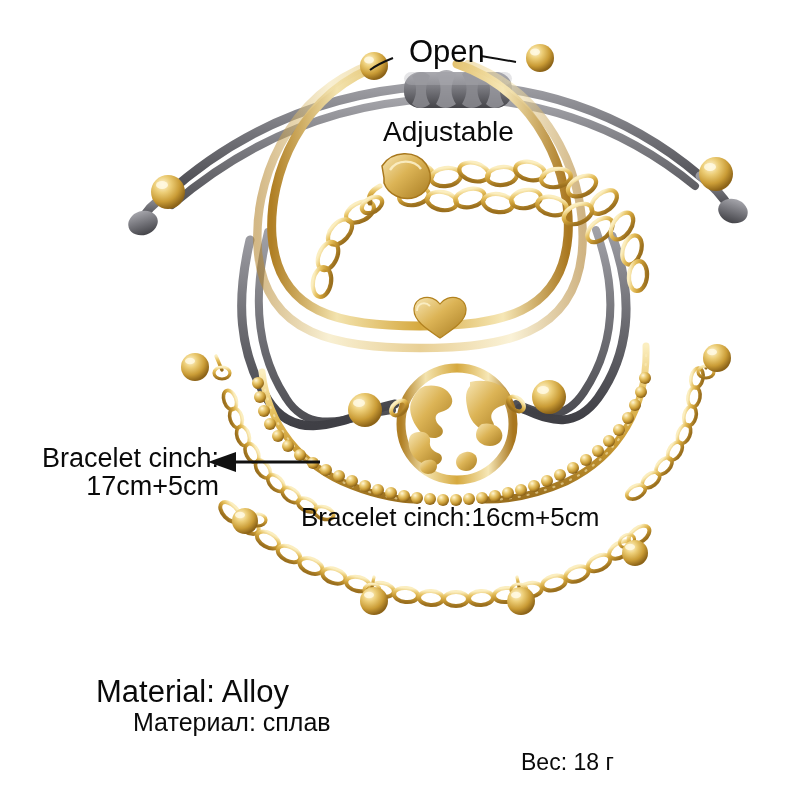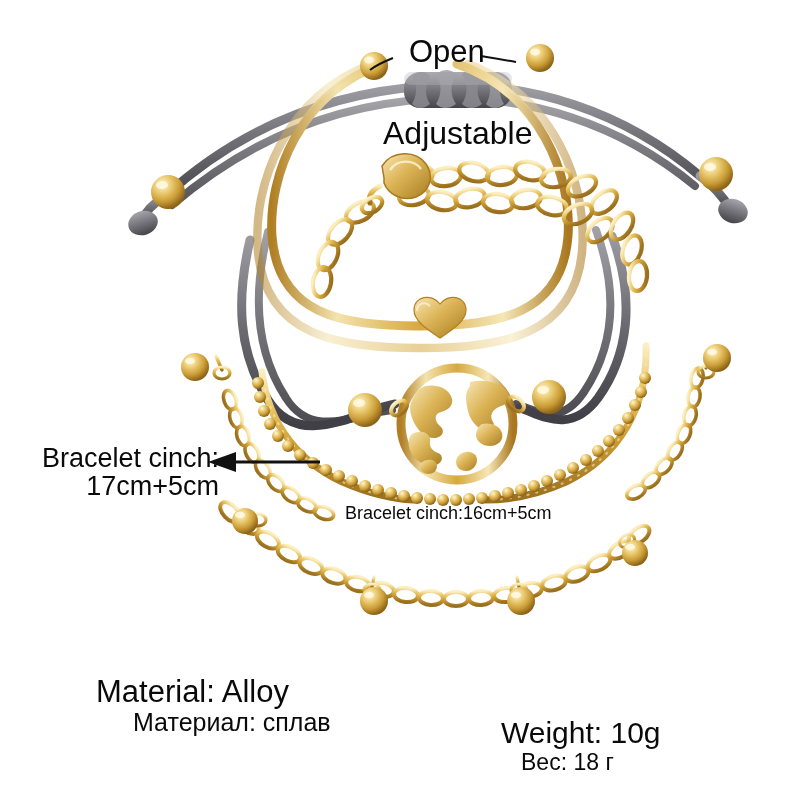--- a/index.html
+++ b/index.html
@@ -14,23 +14,23 @@
   svg.layer{position:absolute;left:0;top:0;width:800px;height:800px;}
   .lbl{
     position:absolute;
     color:#0a0a0a;
     white-space:pre;
     line-height:1.05;
     font-family:"Liberation Sans", sans-serif;
     text-align:right;
   }
   #lbl-open{left:409px;top:36px;font-size:31px;}
-  #lbl-adjustable{left:383px;top:117px;font-size:32px;}
+  #lbl-adjustable{left:383px;top:117px;font-size:28px;}
   #lbl-cinch17{left:33px;top:444px;font-size:27px;width:186px;}
-  #lbl-cinch16{left:301px;top:504px;font-size:18px;margin-left:44px;}
+  #lbl-cinch16{left:301px;top:504px;font-size:26px;}
   #lbl-material{left:96px;top:676px;font-size:31px;}
   #lbl-material-ru{left:133px;top:709px;font-size:25px;}
   #lbl-weight{left:501px;top:717px;font-size:30px;}
   #lbl-weight-ru{left:521px;top:750px;font-size:23px;}
 </style>
 </head>
 <body>
 
 <div id="stage">
 
@@ -343,17 +343,16 @@
 
   <div class="lbl" id="lbl-cinch17">Bracelet cinch:
 17cm+5cm</div>
 
   <div class="lbl" id="lbl-cinch16">Bracelet cinch:16cm+5cm</div>
 
   <div class="lbl" id="lbl-material">Material: Alloy</div>
 
   <div class="lbl" id="lbl-material-ru">Материал: сплав</div>
 
-  <div class="lbl" id="lbl-weight">Weight: 10g</div>
 
   <div class="lbl" id="lbl-weight-ru">Вес: 18 г</div>
 
 </div>
 
 </body></html>

